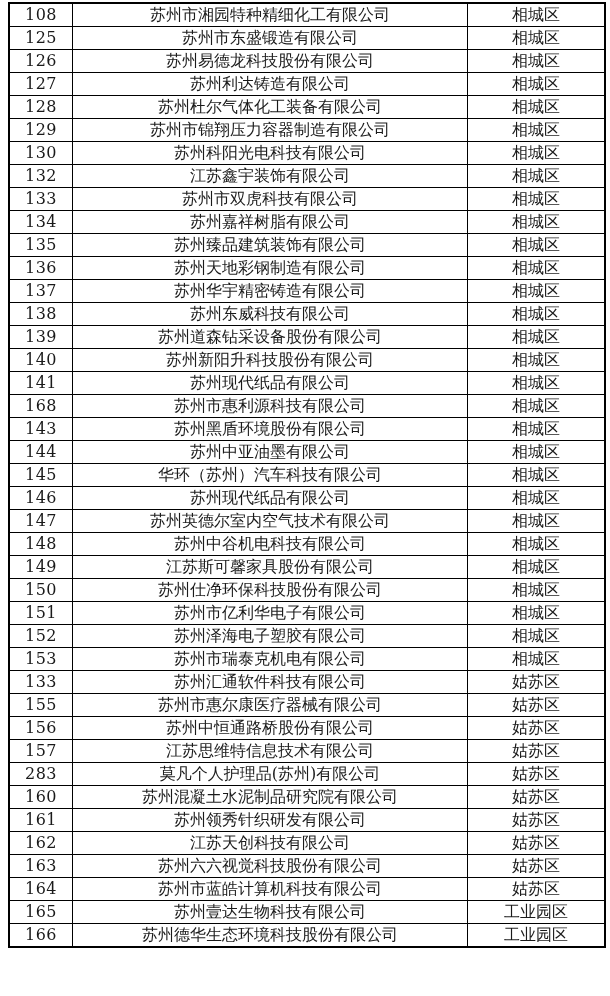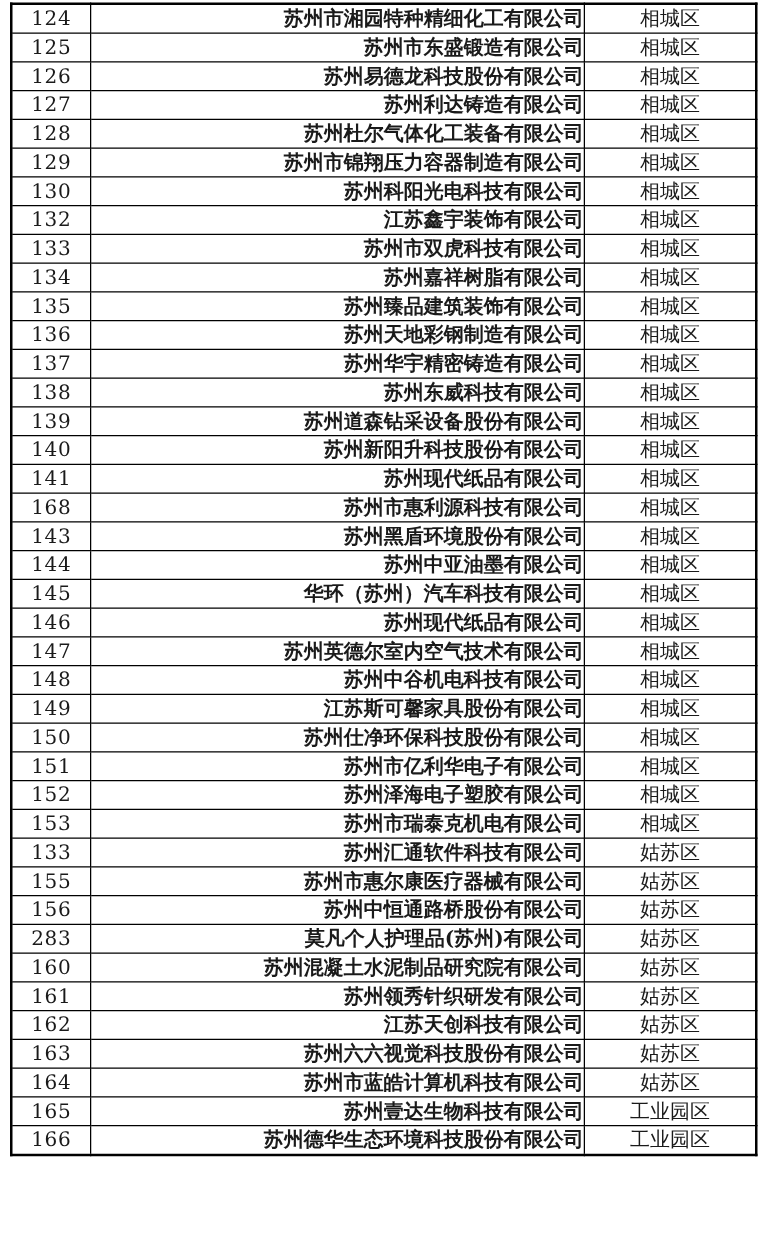--- a/index.html
+++ b/index.html
@@ -29,31 +29,31 @@
       border: 1px solid #000000;
       font-size: 16px;
       height: 21.95px;
       line-height: 22px;
       padding: 0;
       overflow: hidden;
       white-space: nowrap;
       vertical-align: middle;
     }
     td.col0 { width: 62px;  text-align: center; letter-spacing: 0.5px; }
-    td.col1 { width: 394px; text-align: right; padding-left: 13px; font-weight: bold; }
+    td.col1 { width: 394px; text-align: center; padding-left: 13px; }
     td.col2 { width: 136px; text-align: center; }
   </style>
 </head>
 <body>
 
 <div class="sheet">
   <table class="company-table">
     <tbody id="table-body">
         <tr>
-          <td class="col0">124</td>
+          <td class="col0">108</td>
           <td class="col1">苏州市湘园特种精细化工有限公司</td>
           <td class="col2">相城区</td>
         </tr>
         <tr>
           <td class="col0">125</td>
           <td class="col1">苏州市东盛锻造有限公司</td>
           <td class="col2">相城区</td>
         </tr>
         <tr>
           <td class="col0">126</td>
@@ -196,20 +196,25 @@
           <td class="col2">姑苏区</td>
         </tr>
         <tr>
           <td class="col0">155</td>
           <td class="col1">苏州市惠尔康医疗器械有限公司</td>
           <td class="col2">姑苏区</td>
         </tr>
         <tr>
           <td class="col0">156</td>
           <td class="col1">苏州中恒通路桥股份有限公司</td>
+          <td class="col2">姑苏区</td>
+        </tr>
+        <tr>
+          <td class="col0">157</td>
+          <td class="col1">江苏思维特信息技术有限公司</td>
           <td class="col2">姑苏区</td>
         </tr>
         <tr>
           <td class="col0">283</td>
           <td class="col1">莫凡个人护理品(苏州)有限公司</td>
           <td class="col2">姑苏区</td>
         </tr>
         <tr>
           <td class="col0">160</td>
           <td class="col1">苏州混凝土水泥制品研究院有限公司</td>

